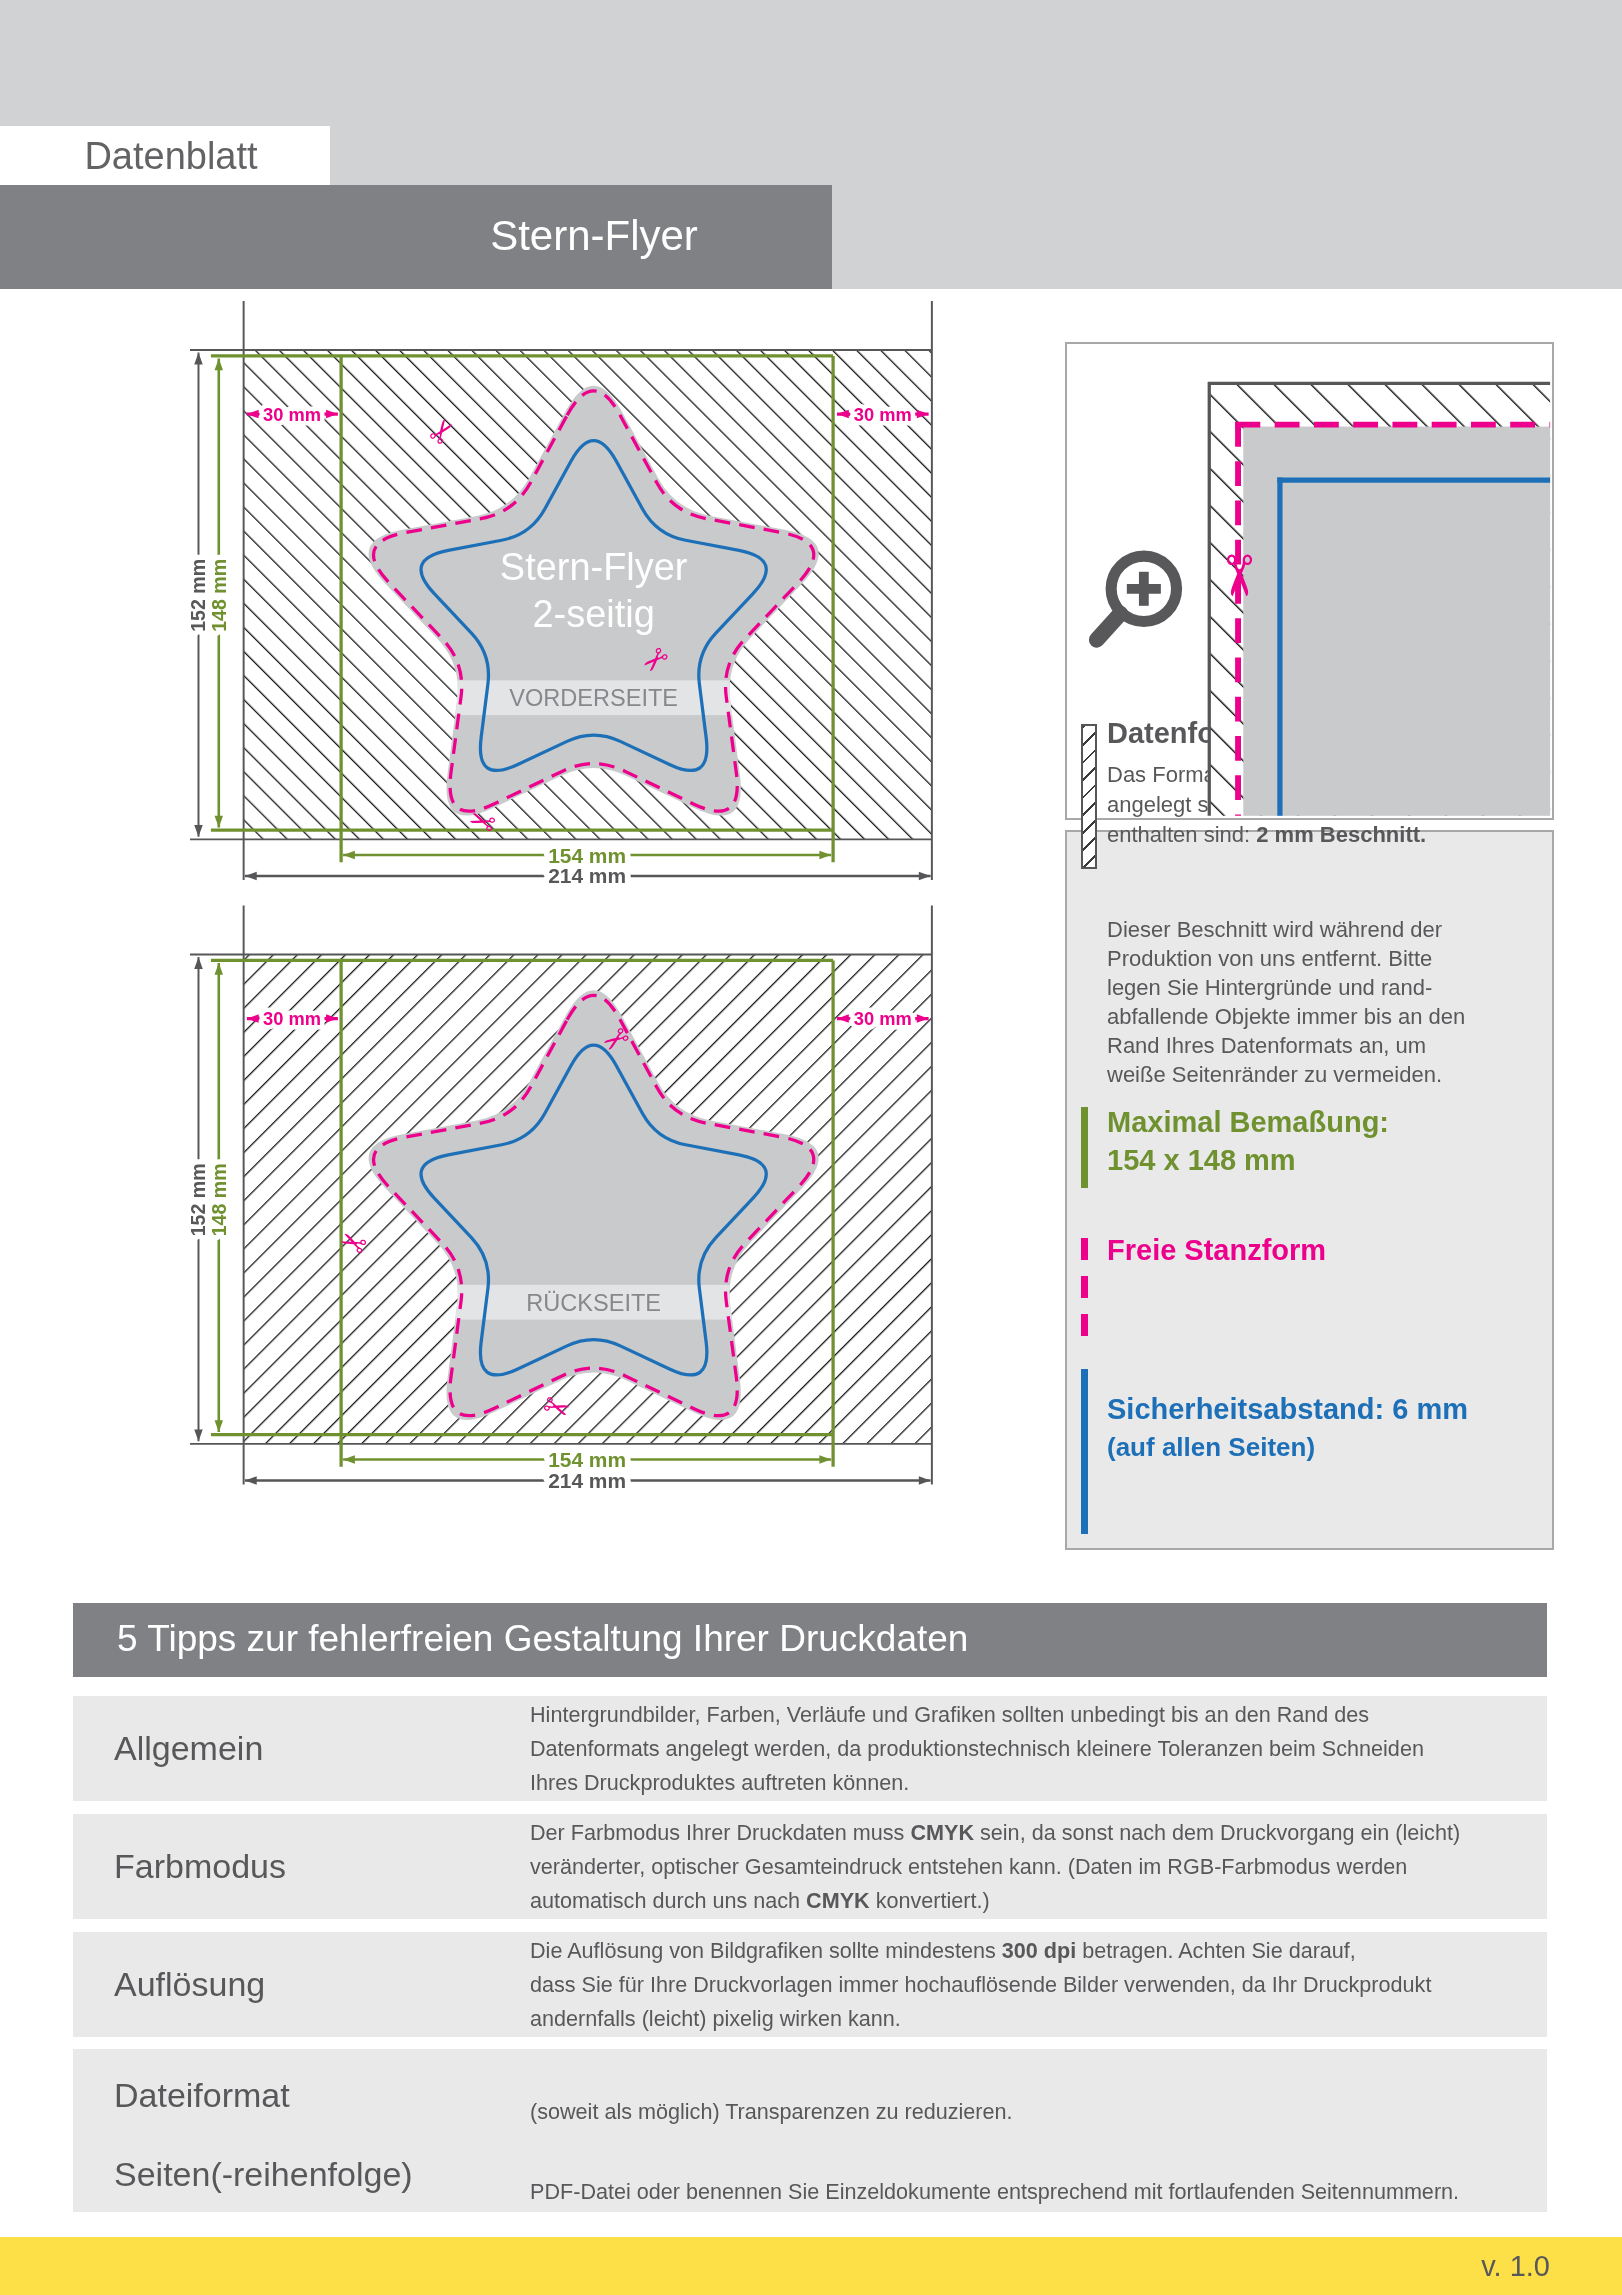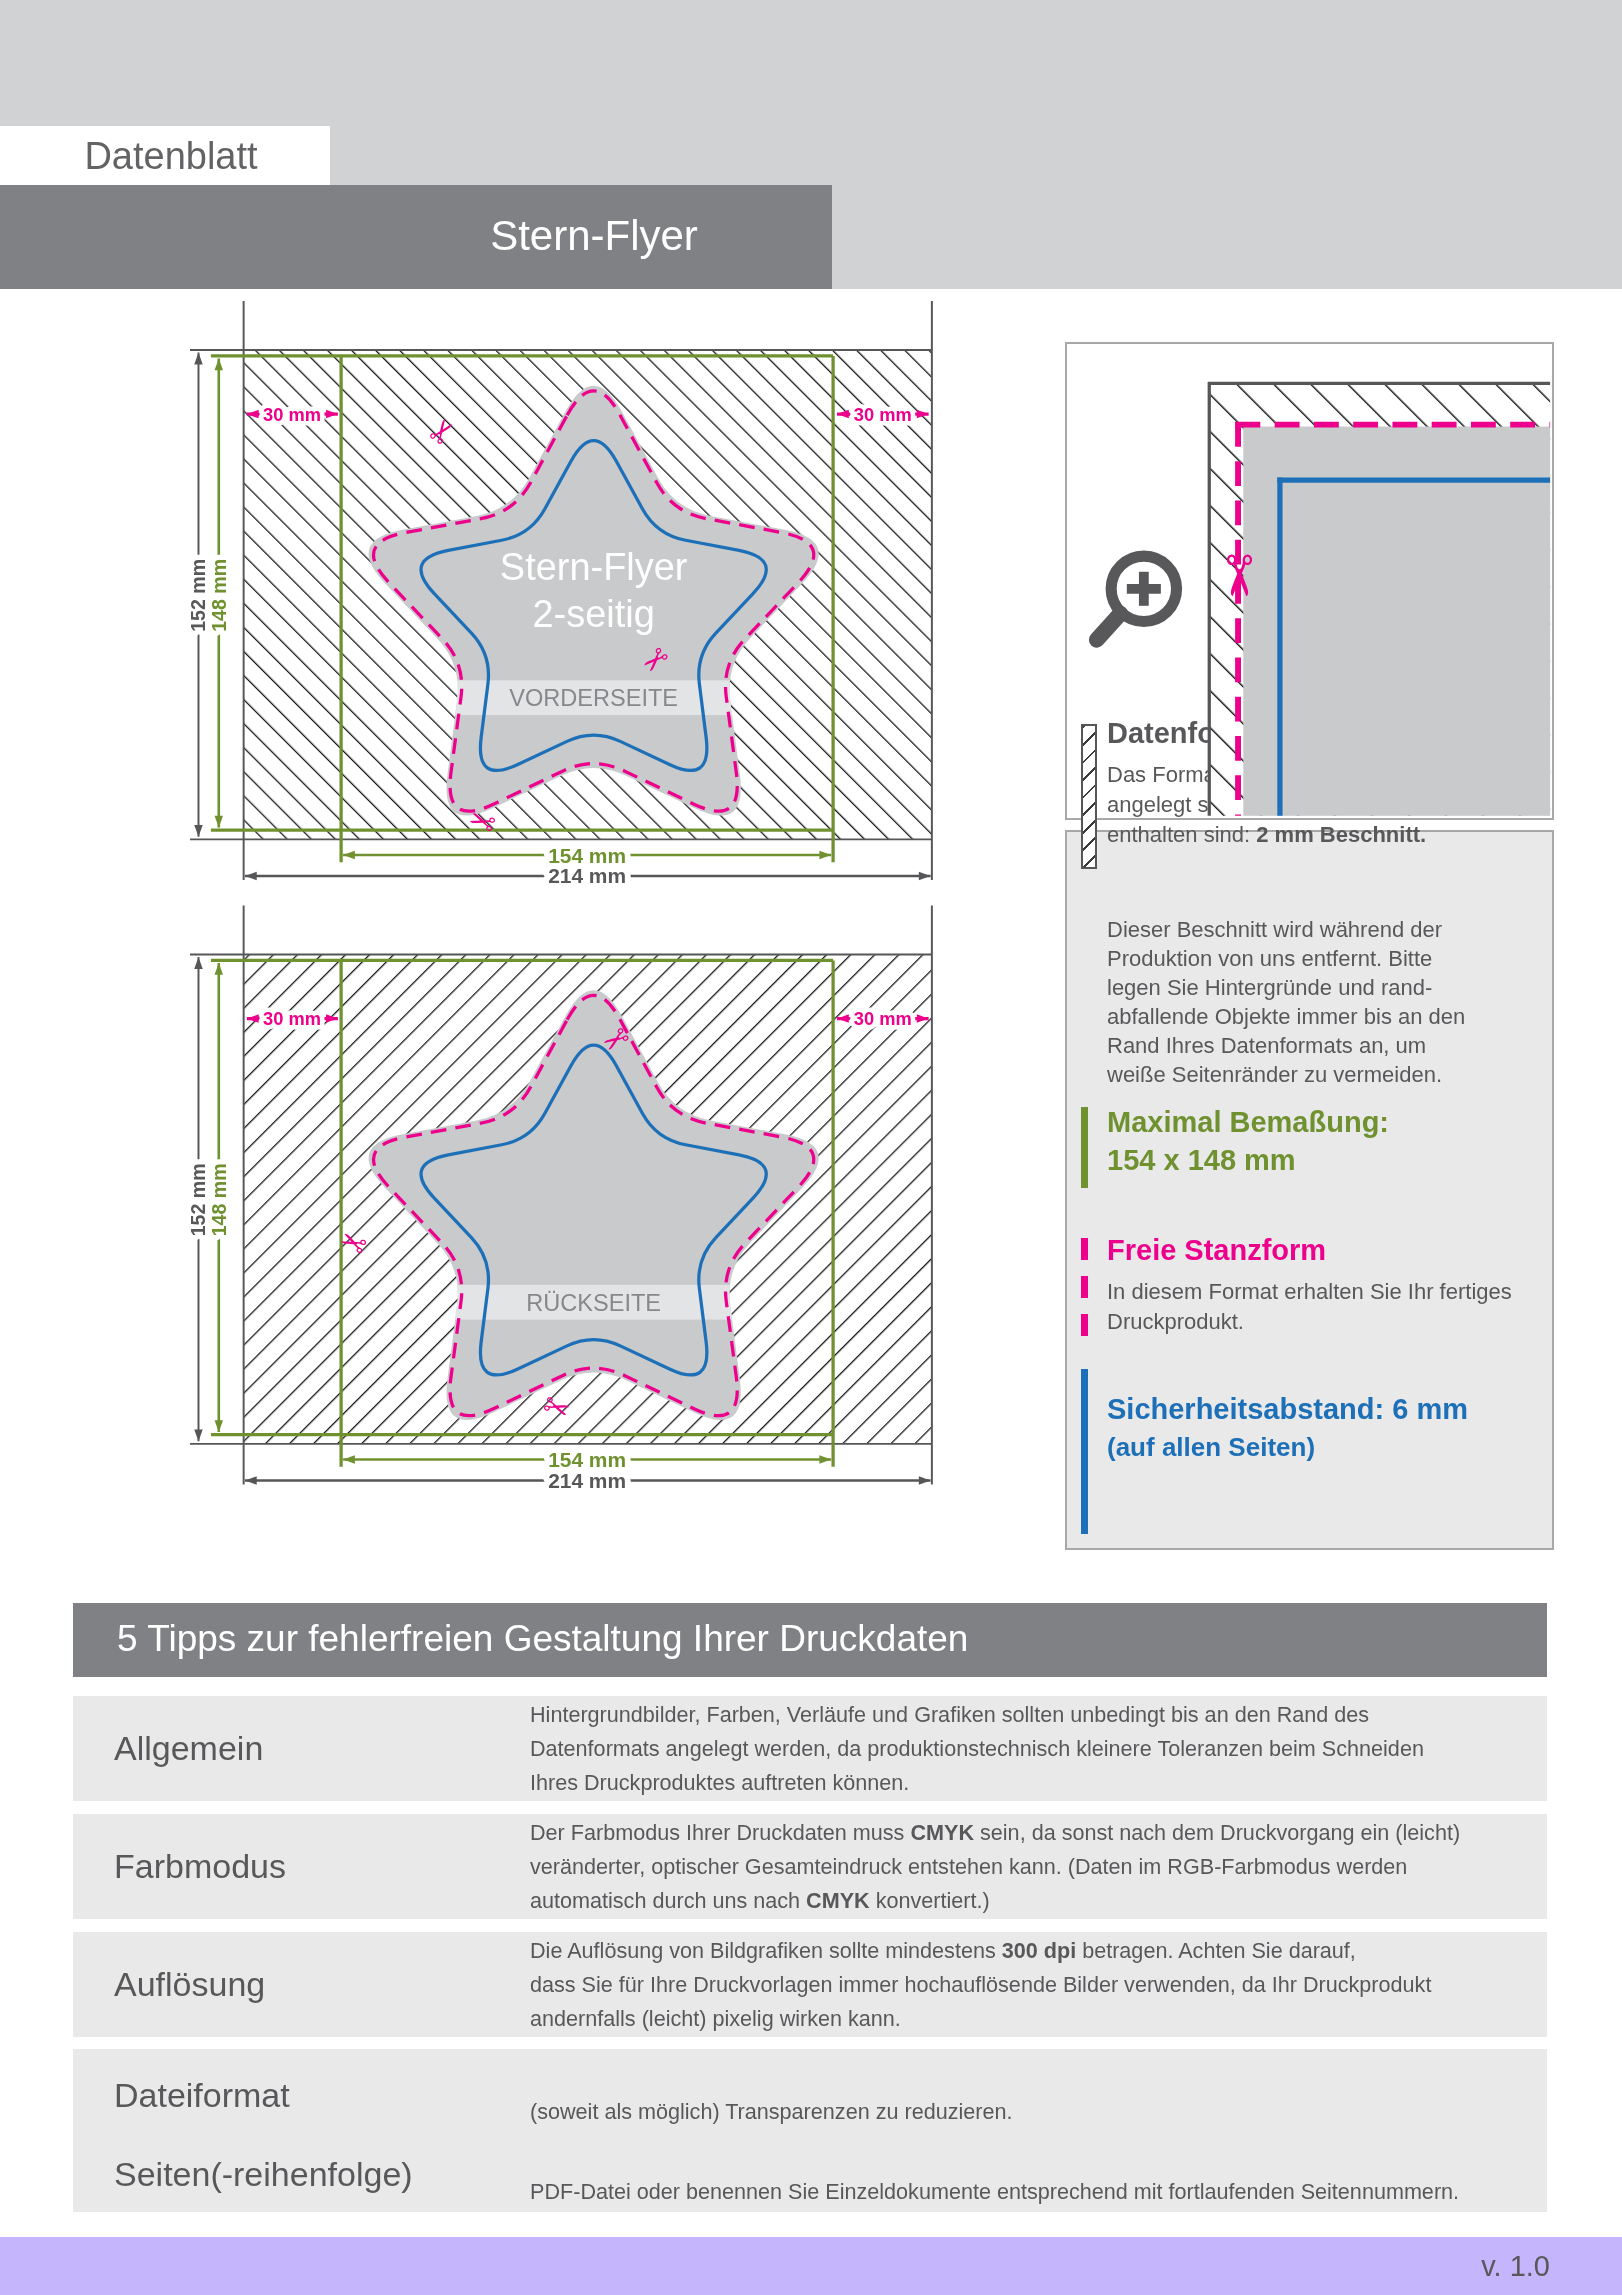--- a/index.html
+++ b/index.html
@@ -39,21 +39,21 @@
       font-size:37px;color:#ffffff;white-space:nowrap;}
   .tiprow{left:73px;width:1474px;background:#e9e9ea;}
   .tiplabel{position:absolute;left:41px;top:0;height:100%;display:flex;align-items:center;
       font-size:34px;color:#58585a;white-space:nowrap;}
   .tipbody{position:absolute;left:457px;top:0;height:100%;display:flex;align-items:center;
       font-size:21.6px;line-height:34px;color:#58585a;}
   .tipbody b{font-weight:bold;}
   .r1{top:1696px;height:105px;} .r2{top:1814px;height:105px;} .r3{top:1932px;height:105px;}
   .r4{top:2049px;height:92px;} .r5{top:2137px;height:75px;}
   
-  .footer{left:0;top:2237px;width:1623px;height:59px;background:#c4b5fd;}
+  .footer{left:0;top:2237px;width:1623px;height:59px;background:#fde047;}
   .footer span{position:absolute;right:73px;top:0;height:59px;line-height:58px;
       font-size:29px;color:#58585a;}
   
   #overlay{position:absolute;left:0;top:0;width:1623px;height:2295px;pointer-events:none;}
 </style>
 </head>
 <body>
 
 <div id="page">
 
@@ -77,22 +77,20 @@
 abfallende Objekte immer bis an den
 Rand Ihres Datenformats an, um
 weiße Seitenränder zu vermeiden.</div>
 
   <div class="abs greenbar"></div>
   <div class="abs p-h c-green" style="left:1107px;top:1103px;line-height:38px;">Maximal Bemaßung:</div>
   <div class="abs p-h c-green" style="left:1107px;top:1141px;line-height:38px;">154 x 148 mm</div>
 
   <div class="abs magbar"></div>
   <div class="abs p-h c-mag" style="left:1107px;top:1233px;">Freie Stanzform</div>
-  <div class="abs p-body" style="left:1107px;top:1277px;width:445px;">In diesem Format erhalten Sie Ihr fertiges
-Druckprodukt.</div>
 
   <div class="abs bluebar"></div>
   <div class="abs p-h c-blue" style="left:1107px;top:1364px;">Sicherheitsabstand: 6 mm</div>
   <div class="abs c-blue" style="left:1107px;top:1404px;font-size:26px;font-weight:bold;">(auf allen Seiten)</div>
 
   <div class="abs tipsbar">
     <span>5 Tipps zur fehlerfreien Gestaltung Ihrer Druckdaten</span>
   </div>
 
   <div class="abs tiprow r1">

